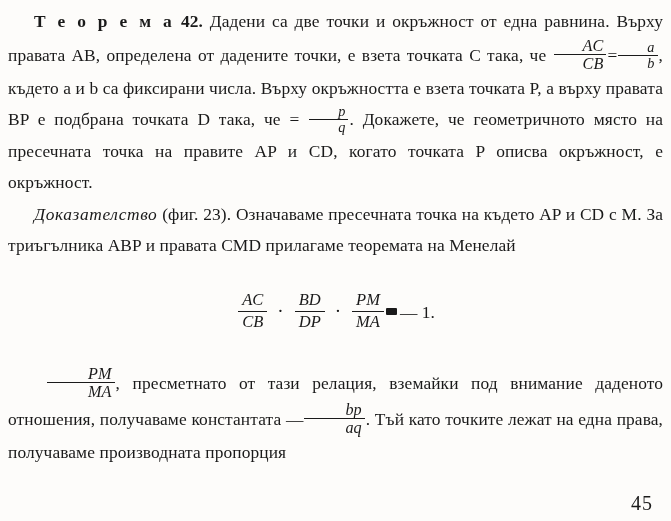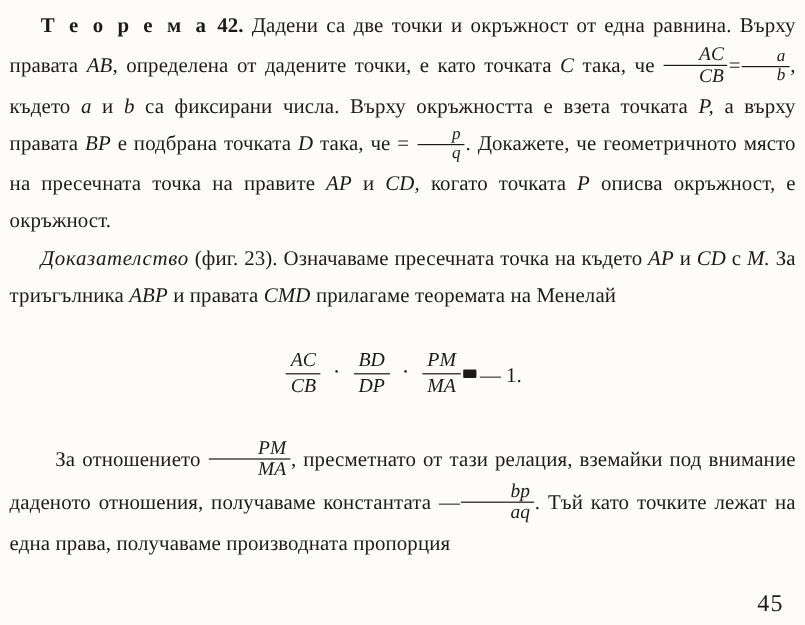--- a/index.html
+++ b/index.html
@@ -48,21 +48,20 @@
     letter-spacing: 2.6px;
     font-weight: bold;
   }
   .thm-num {
     letter-spacing: 0px;
   }
   .ital {
     font-style: italic;
   }
   .mvar {
-    font-style: italic;
     font-family: "Liberation Serif", serif;
   }
   
   .frac {
     display: inline-block;
     vertical-align: -0.52em;
     text-align: center;
     line-height: 1.08;
     font-size: 0.93em;
     margin: 0 1px;
@@ -159,21 +158,21 @@
 <body>
 
 <div class="page">
 
   <div class="body-text">
 
     <p class="para indent">
       <span class="thm-label">Т е о р е м а</span><span>&nbsp;</span><span class="thm-num bold-ish">42.</span>
       <span>Дадени  са  две  точки  и  окръжност  от  една равнина. Върху правата</span>
       <span class="mvar">AB,</span>
-      <span>определена от дадените точки, е като точката</span>
+      <span>определена от дадените точки, е взета точката</span>
       <span class="mvar">C</span>
       <span>така,  че</span>
       <span class="frac"><span class="num">AC</span><span class="den">CB</span></span><span>=</span><span class="frac small"><span class="num">a</span><span class="den">b</span></span><span>,  където</span>
       <span class="mvar">a</span>
       <span>и</span>
       <span class="mvar">b</span>
       <span>са фиксирани числа. Върху окръжността е взета точката</span>
       <span class="mvar">P,</span>
       <span>а  върху  правата</span>
       <span class="mvar">BP</span>
@@ -208,21 +207,20 @@
   </div>
 
   <div class="display-eq" style="top: 291px;">
     <span class="eq-inner">
       <span class="eq-frac"><span class="num">AC</span><span class="den">CB</span></span><span class="eq-dot">·</span><span class="eq-frac"><span class="num">BD</span><span class="den">DP</span></span><span class="eq-dot">·</span><span class="eq-frac"><span class="num">PM</span><span class="den">MA</span></span><span class="eq-blot"></span><span class="eq-eqsign">— 1.</span>
     </span>
   </div>
 
   <div class="body-text" style="top: 365px;">
     <p class="para" style="text-indent: 38px;">
-      <span>За   отношението</span>
       <span class="frac"><span class="num">PM</span><span class="den">MA</span></span><span>, пресметнато от тази релация, вземайки под внимание  даденото отношения,  получаваме     константата</span>
       <span>—</span><span class="frac"><span class="num">bp</span><span class="den">aq</span></span><span>. Тъй  като  точките  лежат  на  една  права,  получаваме производната пропорция</span>
     </p>
   </div>
 
   <div class="page-num">45</div>
 
 </div>
 
 </body></html>

